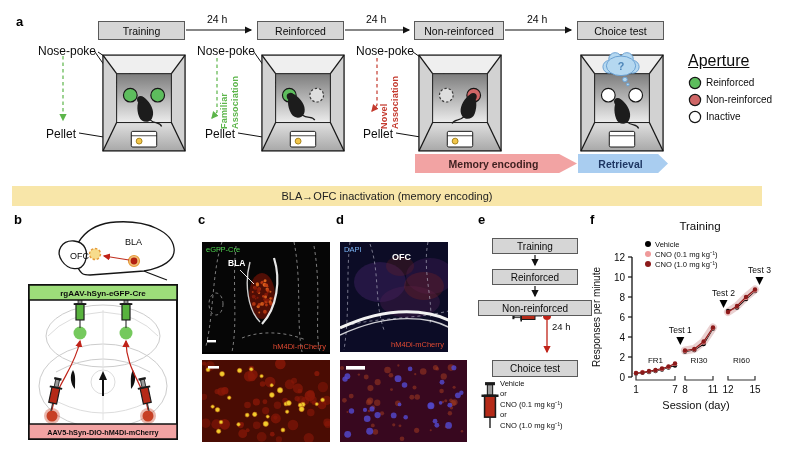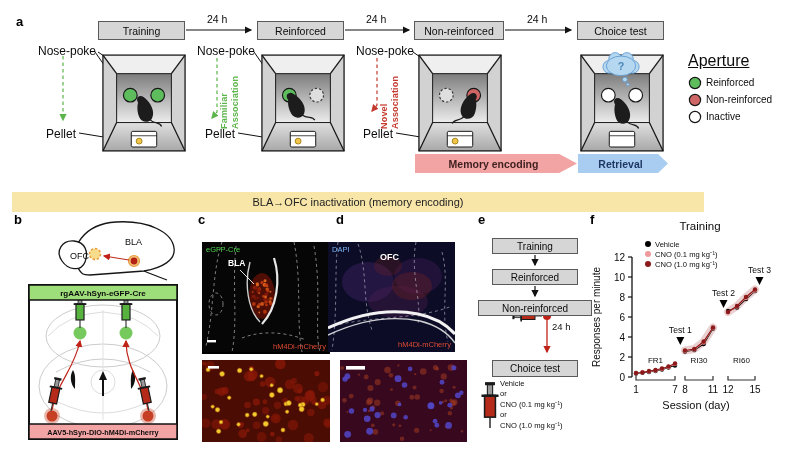--- a/index.html
+++ b/index.html
@@ -272,21 +272,21 @@
     </div>
   </div>
 
   <div class="abs phase-arrow pink" style="left:415px;top:154px;width:162px">
       <span>Memory encoding</span>
     </div>
   <div class="abs phase-arrow blue" style="left:578px;top:154px;width:90px">
       <span>Retrieval</span>
     </div>
 
-  <div class="abs banner" style="left:12px;top:192px;width:692px;height:20px">
+  <div class="abs banner" style="left:12px;top:186px;width:750px;height:20px">
     <span>BLA→OFC inactivation (memory encoding)</span>
   </div>
 
   <div class="abs panel-letter" style="left:14px;top:212px">b</div>
   <svg class="abs" style="left:48px;top:216px" width="140" height="66" viewBox="0 0 140 66">
     <path d="M30,52 C20,32 36,8 68,6 C100,4 124,16 126,32 C128,44 114,52 96,55 L42,59 C34,59 33,57 30,52 Z" fill="#fff" stroke="#161616" stroke-width="1.3"></path>
     <path d="M14,45 C7,35 14,24 26,25 C37,26 41,36 37,46 C33,56 20,54 14,45 Z" fill="#fff" stroke="#161616" stroke-width="1.3"></path>
     <path d="M96,55 C103,58 111,61 119,64" fill="none" stroke="#161616" stroke-width="1.2"></path>
     <circle cx="47" cy="38" r="5.5" fill="#f7dc8c" stroke="#e59a3c" stroke-width="1.4" stroke-dasharray="2.4,1.8"></circle>
     <circle cx="86" cy="45" r="5.5" fill="#f2c37a" stroke="#e59a3c" stroke-width="1.2"></circle>
@@ -481,21 +481,21 @@
           <circle cx="86.76253266668066" cy="43.10589625272243" r="2.518796344948372" fill="#f0cc2e" stroke="#c06a10" stroke-width="0.6"></circle>
           <circle cx="49.25424316863261" cy="9.21047926005464" r="1.8026090604730924" fill="#f0cc2e" stroke="#c06a10" stroke-width="0.6"></circle>
           <circle cx="85.14146096964436" cy="51.69264778666788" r="1.7671247879355796" fill="#f0cc2e" stroke="#c06a10" stroke-width="0.6"></circle>
           <circle cx="65.72005151012914" cy="56.59991112379353" r="1.6437776964361677" fill="#f0cc2e" stroke="#c06a10" stroke-width="0.6"></circle>
         </g>
       <rect x="6" y="6" width="11" height="2.6" fill="#fff"></rect>
     </svg>
   </div>
 
   <div class="abs panel-letter" style="left:336px;top:212px">d</div>
-  <div class="abs img-panel" style="left:328px;top:242px;width:127px;height:110px">
+  <div class="abs img-panel" style="left:340px;top:242px;width:108px;height:110px">
     <svg width="127" height="110" viewBox="0 0 127 110">
       <rect width="127" height="110" fill="#0c0c26"></rect>
       <ellipse cx="40" cy="40" rx="26" ry="20" fill="#3c2060" opacity="0.5"></ellipse>
       <ellipse cx="90" cy="34" rx="24" ry="18" fill="#35184e" opacity="0.5"></ellipse>
       <ellipse cx="70" cy="60" rx="30" ry="16" fill="#4a1f4f" opacity="0.4"></ellipse>
       <ellipse cx="84" cy="44" rx="20" ry="14" fill="#80261e" opacity="0.3"></ellipse>
       <ellipse cx="60" cy="24" rx="14" ry="10" fill="#7a241c" opacity="0.25"></ellipse>
       <g stroke="#b5b5c5" stroke-width="0.8" stroke-dasharray="3,3" fill="none" opacity="0.8">
         <path d="M10,0 C6,30 10,70 4,108"></path>
         <path d="M30,2 C40,30 34,60 44,88"></path>

